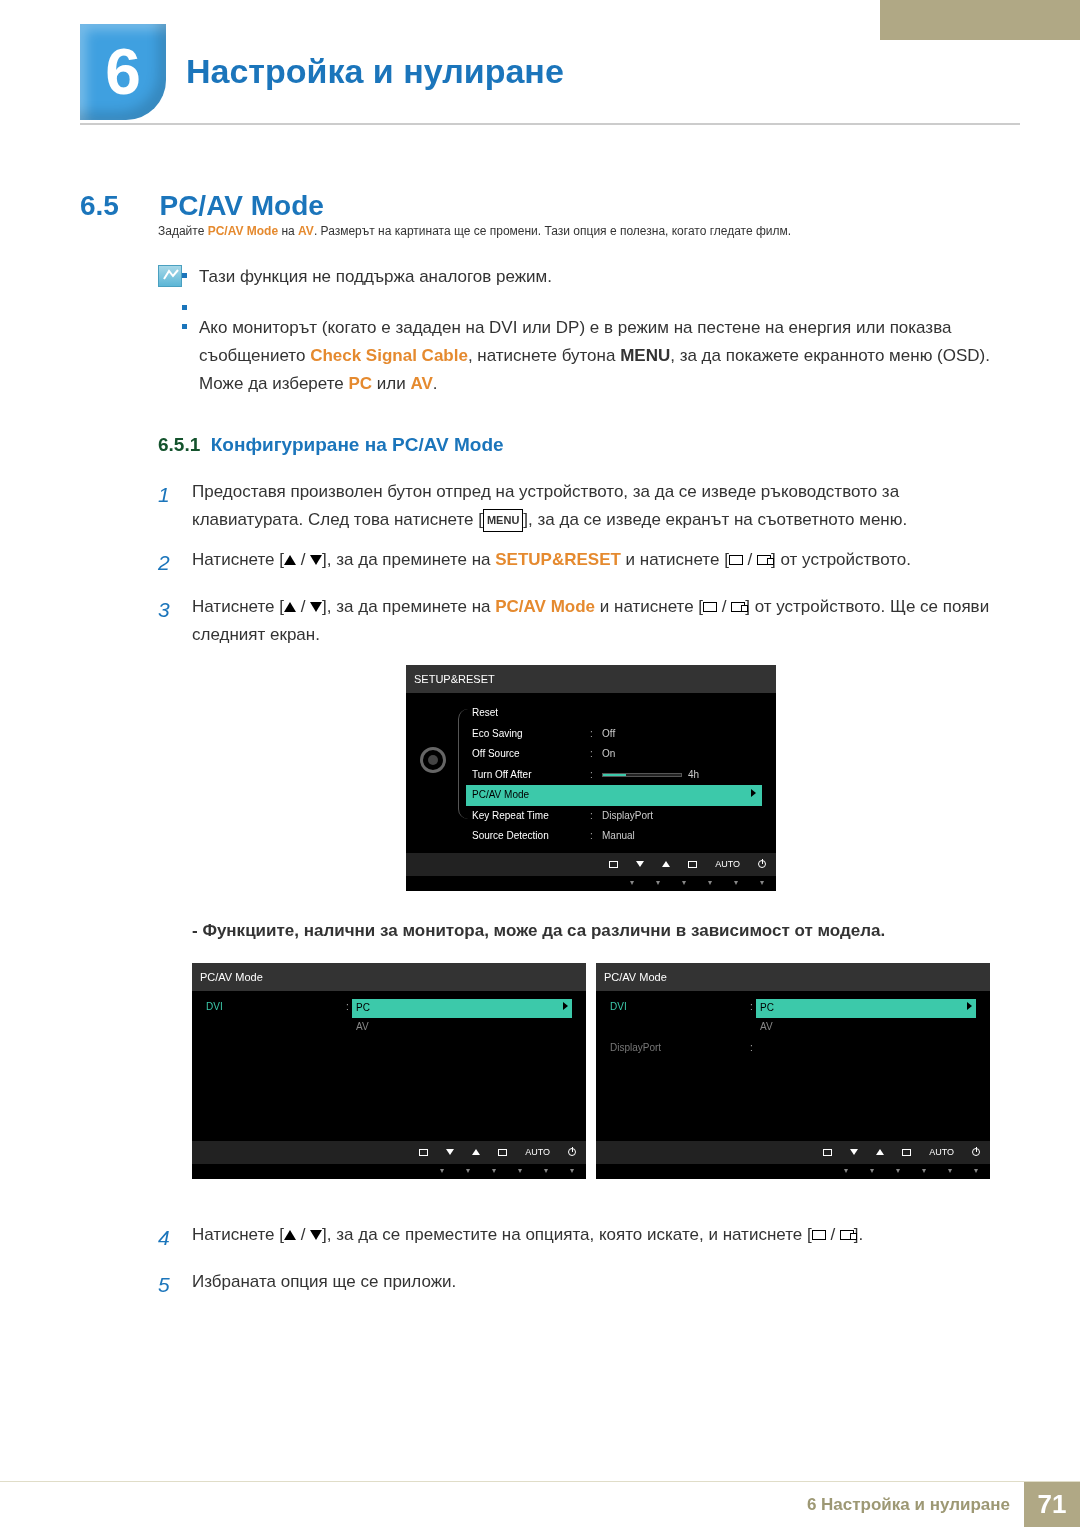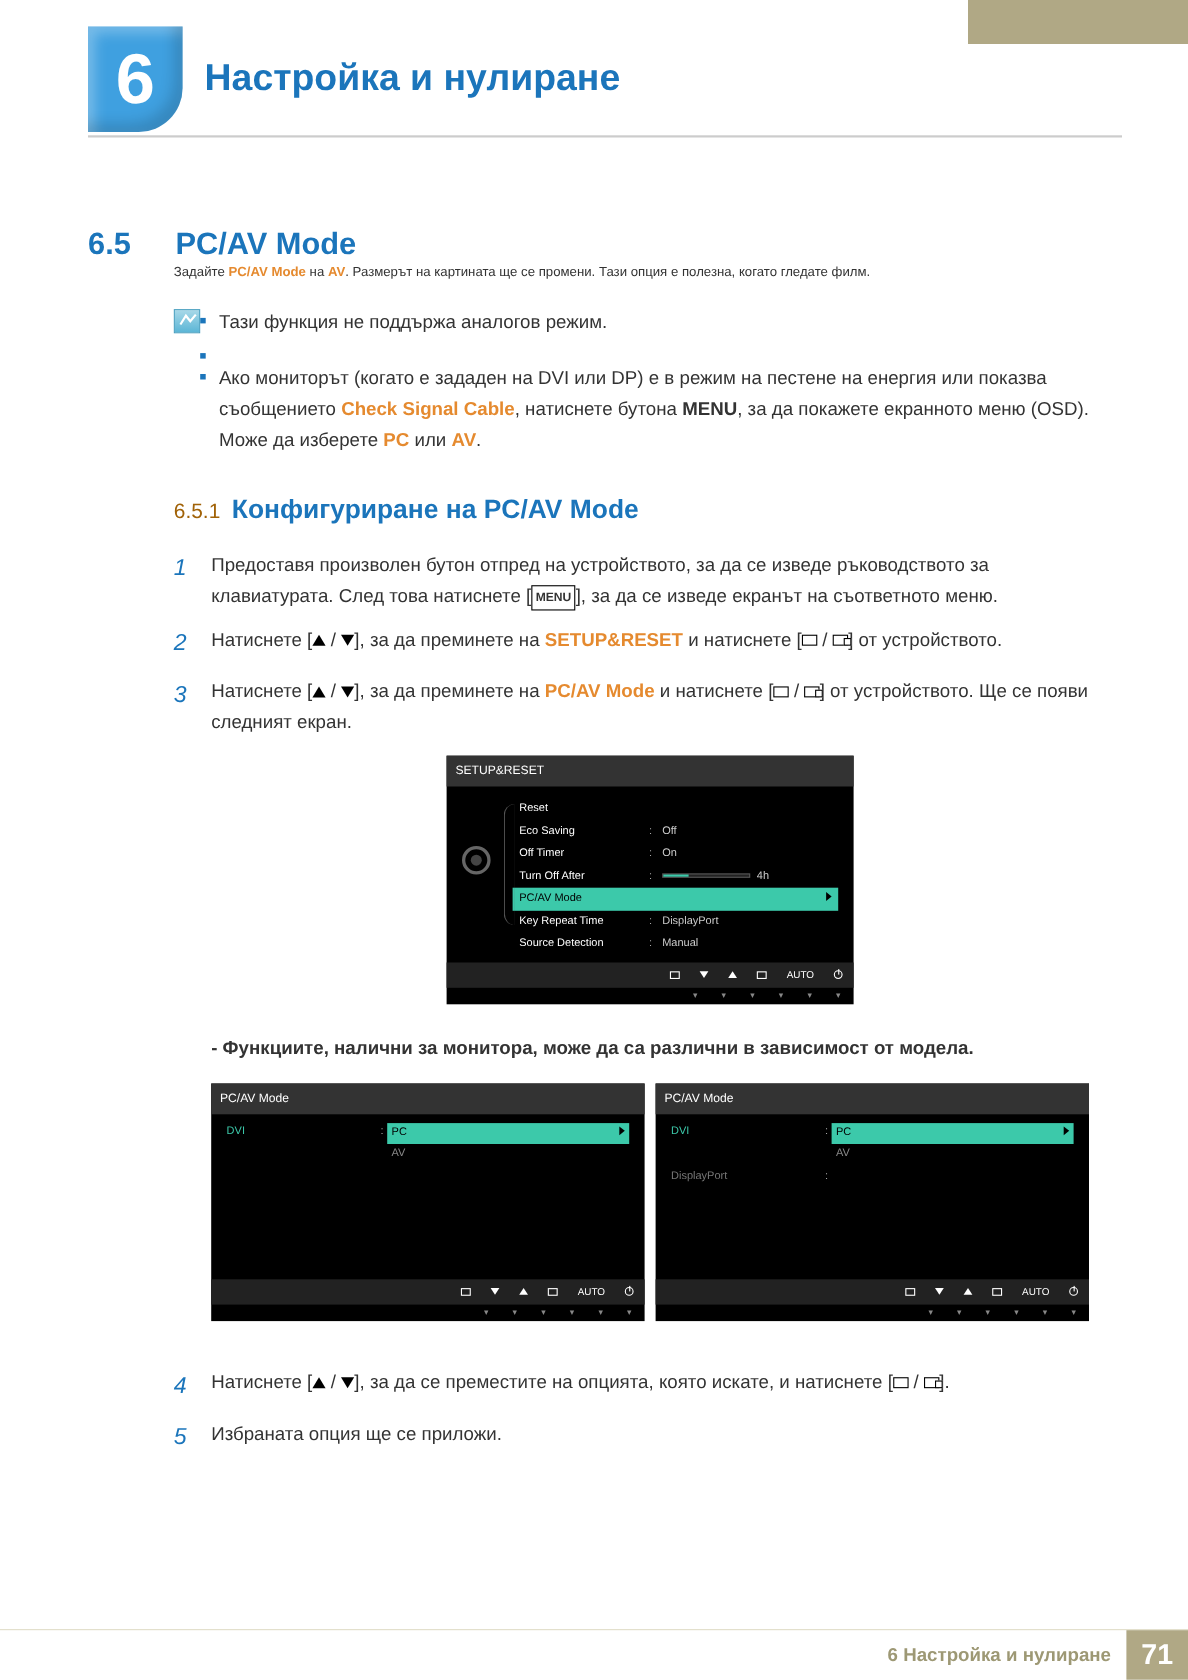--- a/index.html
+++ b/index.html
@@ -42,21 +42,21 @@
     justify-content: center;
     box-shadow: inset -8px -8px 12px rgba(0,0,0,0.15), inset 6px 6px 12px rgba(255,255,255,0.3);
   }
   .chapter-title {
     color: #1b75bb;
     font-size: 34px;
     font-weight: bold;
   }
   .content {
     position: absolute;
-    top: 206px;
+    top: 190px;
     left: 80px;
     right: 90px;
   }
   .sec-num {
     color: #1b75bb;
     font-size: 28px;
     font-weight: bold;
     display: inline-block;
     width: 75px;
     vertical-align: top;
@@ -89,22 +89,22 @@
     margin-top: 2px;
   }
   .note-icon svg { position: absolute; top: 1px; left: 2px; }
   .note-list { font-size: 17px; line-height: 1.65; flex: 1; }
   .note-list .bullet { display: flex; gap: 12px; margin-bottom: 4px; }
   .note-list .dot { width: 5px; height: 5px; background: #1b75bb; margin-top: 10px; flex-shrink: 0; }
   .subsec {
     margin-top: 32px;
     margin-left: 78px;
   }
-  .subsec-num { color: #a16207; font-size: 19px; font-weight: normal; }
-  .subsec-title { color: #1b75bb; font-size: 24px; font-weight: bold; margin-left: 6px; }
+  .subsec-num { color: #14532d; font-size: 19px; font-weight: bold; }
+  .subsec-title { color: #1b75bb; font-size: 19px; font-weight: bold; margin-left: 6px; }
   ol.steps {
     list-style: none;
     margin-top: 22px;
     margin-left: 78px;
   }
   ol.steps > li {
     display: flex;
     gap: 20px;
     font-size: 17px;
     line-height: 1.65;
@@ -374,21 +374,21 @@
             <div class="osd-gear"></div>
             <div class="osd-row">
                 <span class="lbl">Reset</span>
               </div>
             <div class="osd-row">
                 <span class="lbl">Eco Saving</span>
                 <span class="col">:</span>
                 <span class="val">Off</span>
               </div>
             <div class="osd-row">
-                <span class="lbl">Off Timer</span>
+                <span class="lbl">Off Source</span>
                 <span class="col">:</span>
                 <span class="val">On</span>
               </div>
             <div class="osd-row">
                 <span class="lbl">Turn Off After</span>
                 <span class="col">:</span>
                 <span class="val"><span class="osd-slider"><span class="fill"></span></span><span>4h</span></span>
               </div>
             <div class="osd-row sel">
                 <span class="lbl">PC/AV Mode</span>

